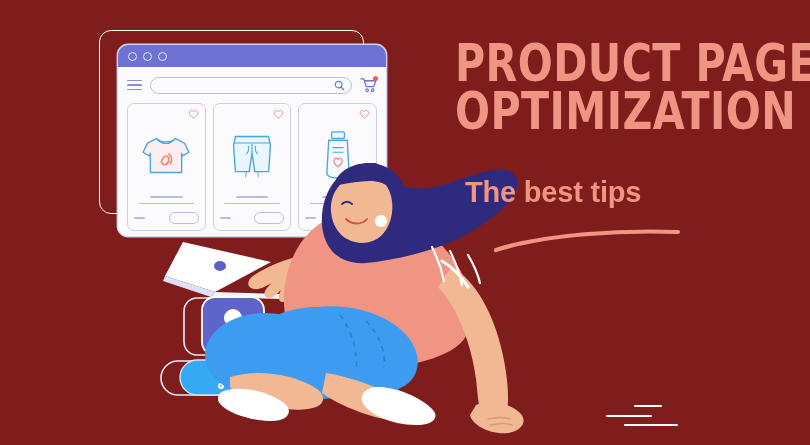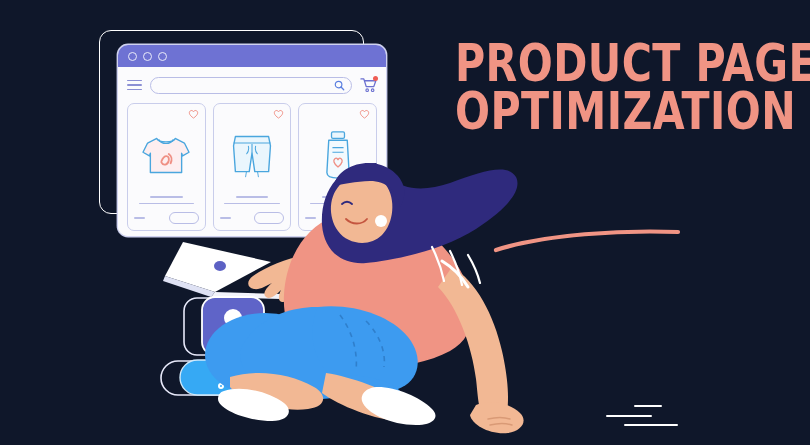--- a/index.html
+++ b/index.html
@@ -1,21 +1,21 @@
 <!DOCTYPE html>
 <html><head>
 <meta charset="utf-8">
 <style>
   html,body{margin:0;padding:0;}
   body{
     width:810px;height:445px;overflow:hidden;
     font-family:"Liberation Sans", sans-serif;
     background:#5c61c4;
   }
-  #stage{position:relative;width:810px;height:445px;background:#0f172a;overflow:hidden;}
+  #stage{position:relative;width:810px;height:445px;background:#7f1d1d;overflow:hidden;}
 
   
   .headline{position:absolute;left:455px;top:40px;width:330px;}
   .title-line{
     color:#f09484;font-weight:bold;line-height:0.92;
     font-family:"Liberation Sans Narrow","DejaVu Sans Condensed","Liberation Sans",sans-serif;
     font-size:52px;letter-spacing:0.5px;
     transform:scaleX(0.88);transform-origin:left center;
     text-transform:uppercase;white-space:nowrap;
   }
@@ -284,19 +284,20 @@
     <line x1="12" y1="16" x2="56" y2="16" stroke="#ffffff" stroke-width="2" stroke-linecap="round"></line>
     <line x1="30" y1="25" x2="82" y2="25" stroke="#ffffff" stroke-width="2" stroke-linecap="round"></line>
   </svg>
 
   <div class="headline">
     <div class="title-line l1">PRODUCT PAGE</div>
     <div class="title-line l2">OPTIMIZATION</div>
   </div>
 
   <div class="subtitle">
+    <div>The best tips</div>
   </div>
 
   <svg class="swoosh" viewBox="0 0 190 26">
     <path d="M4 22 C54 6 130 2 186 4" fill="none" stroke="#f09484" stroke-width="4.2" stroke-linecap="round"></path>
   </svg>
 
 </div>
 
 </body></html>

